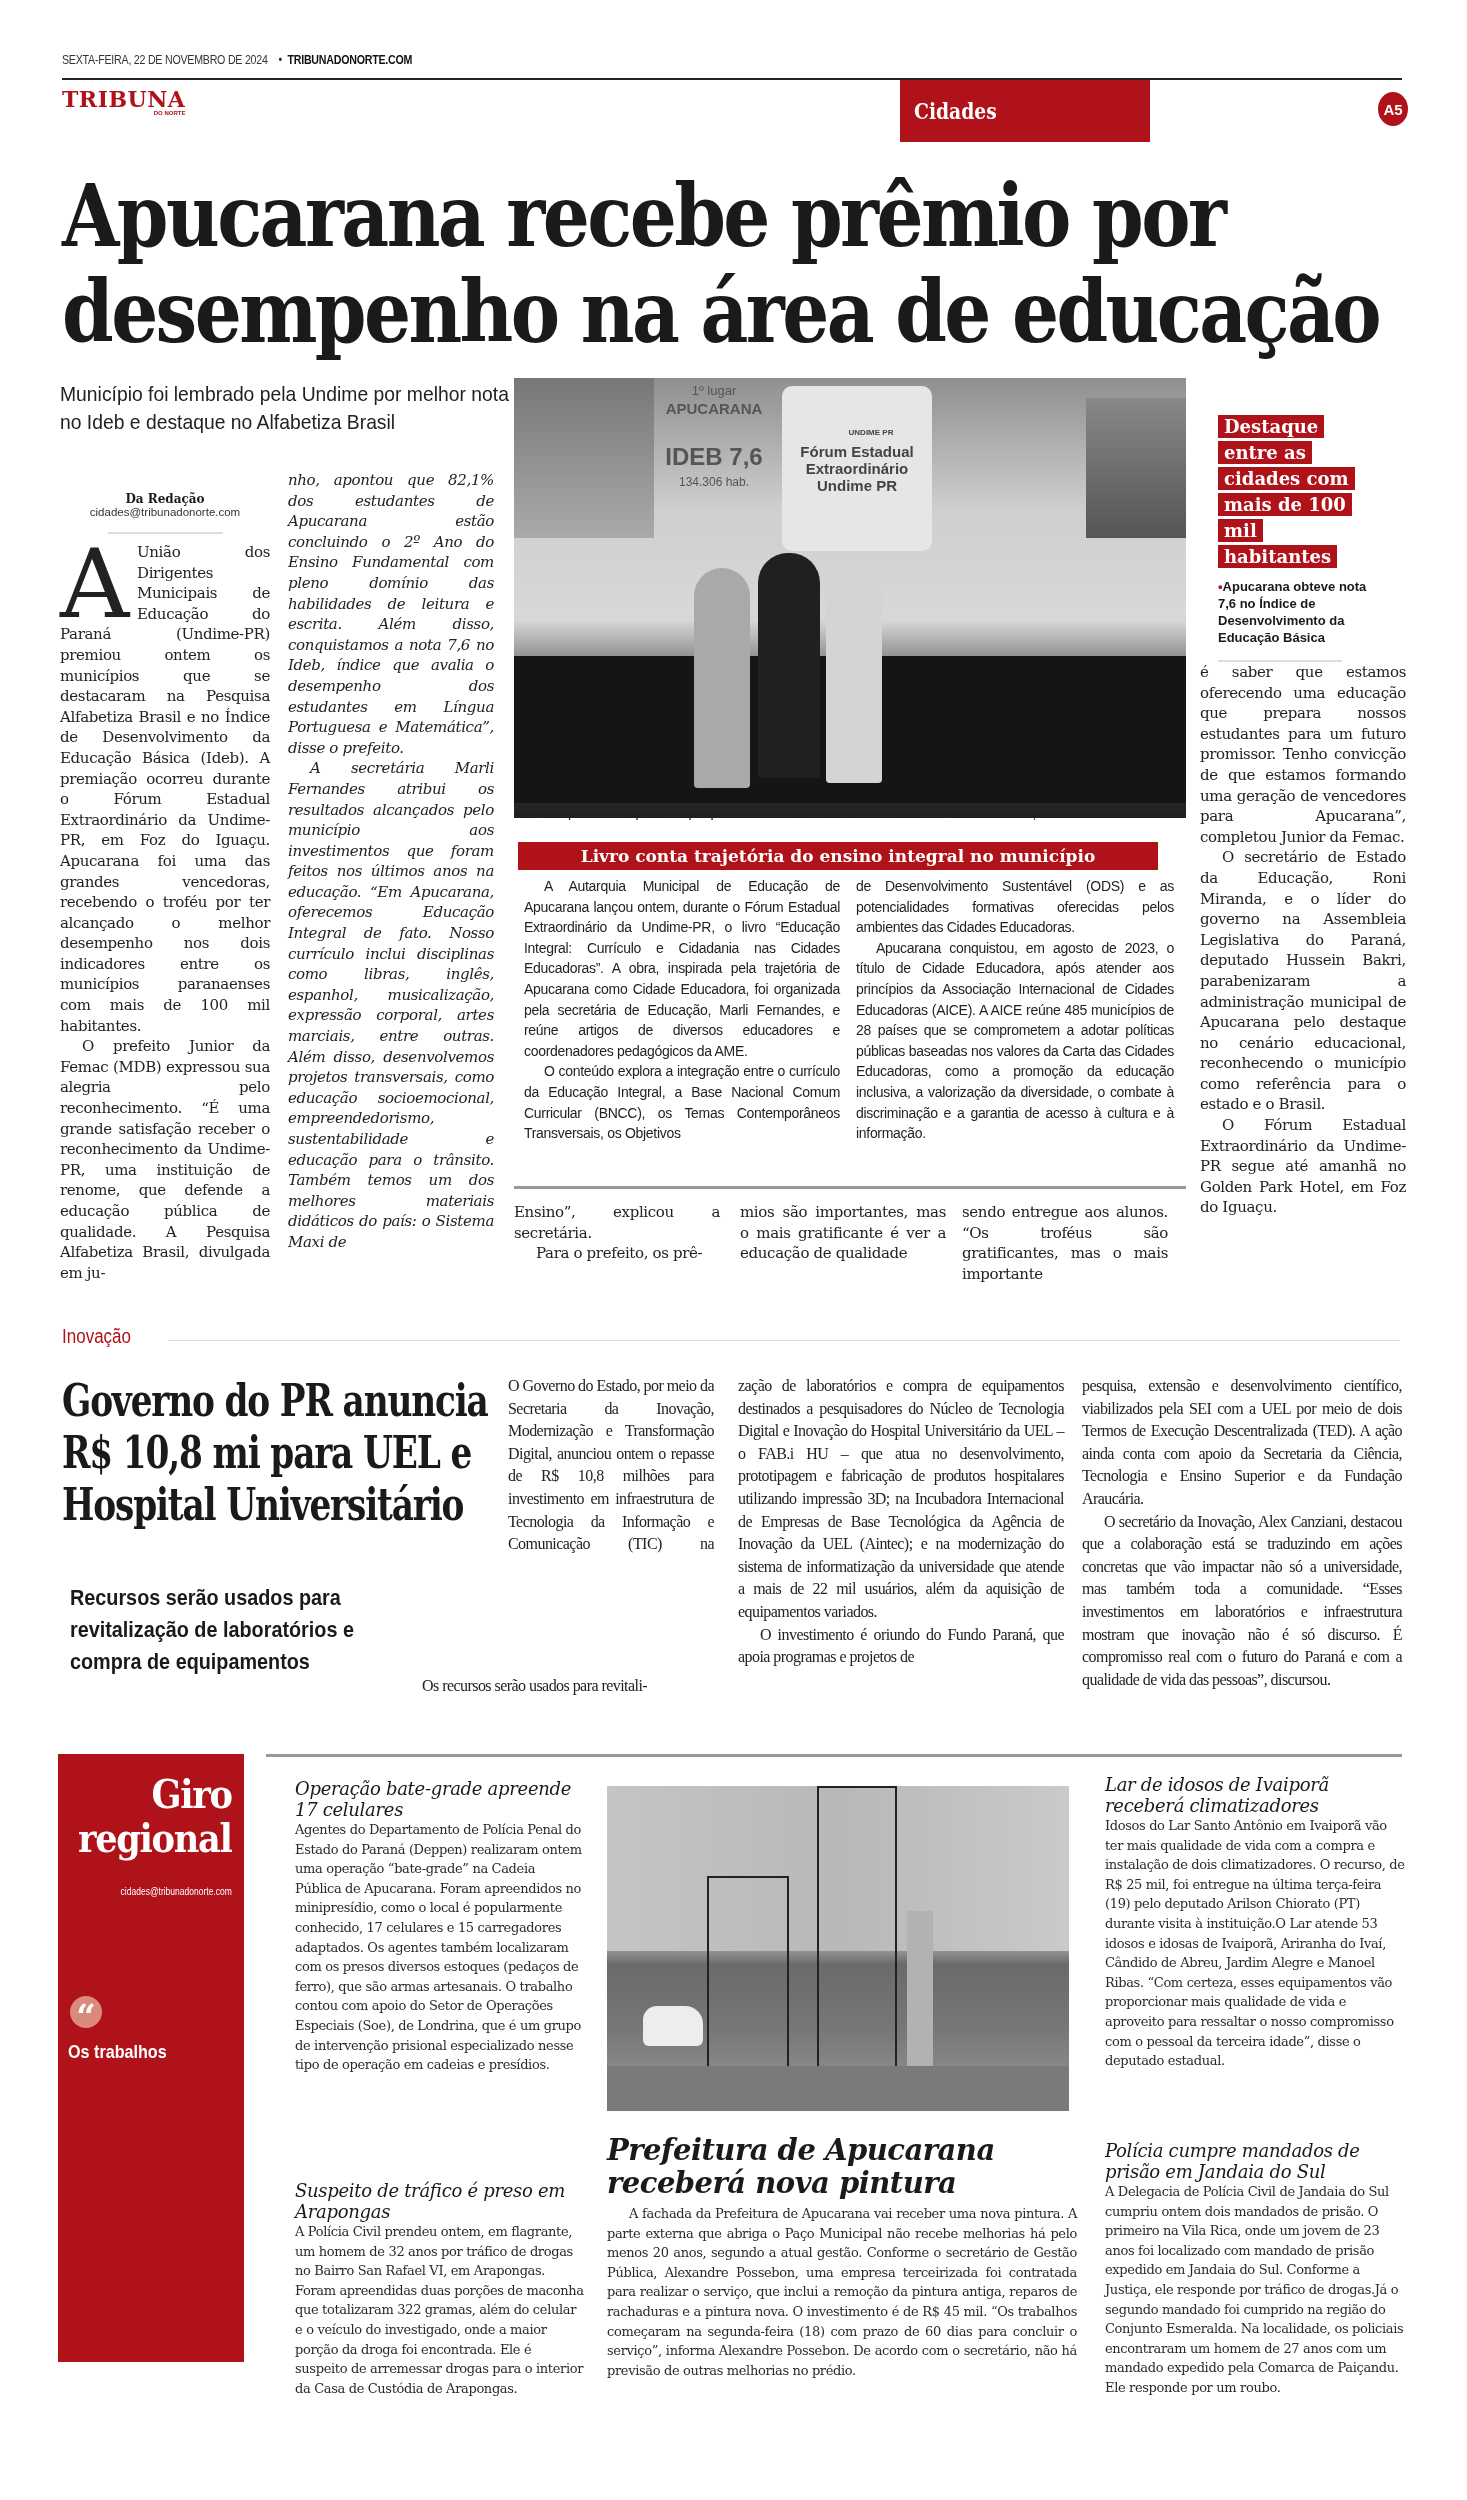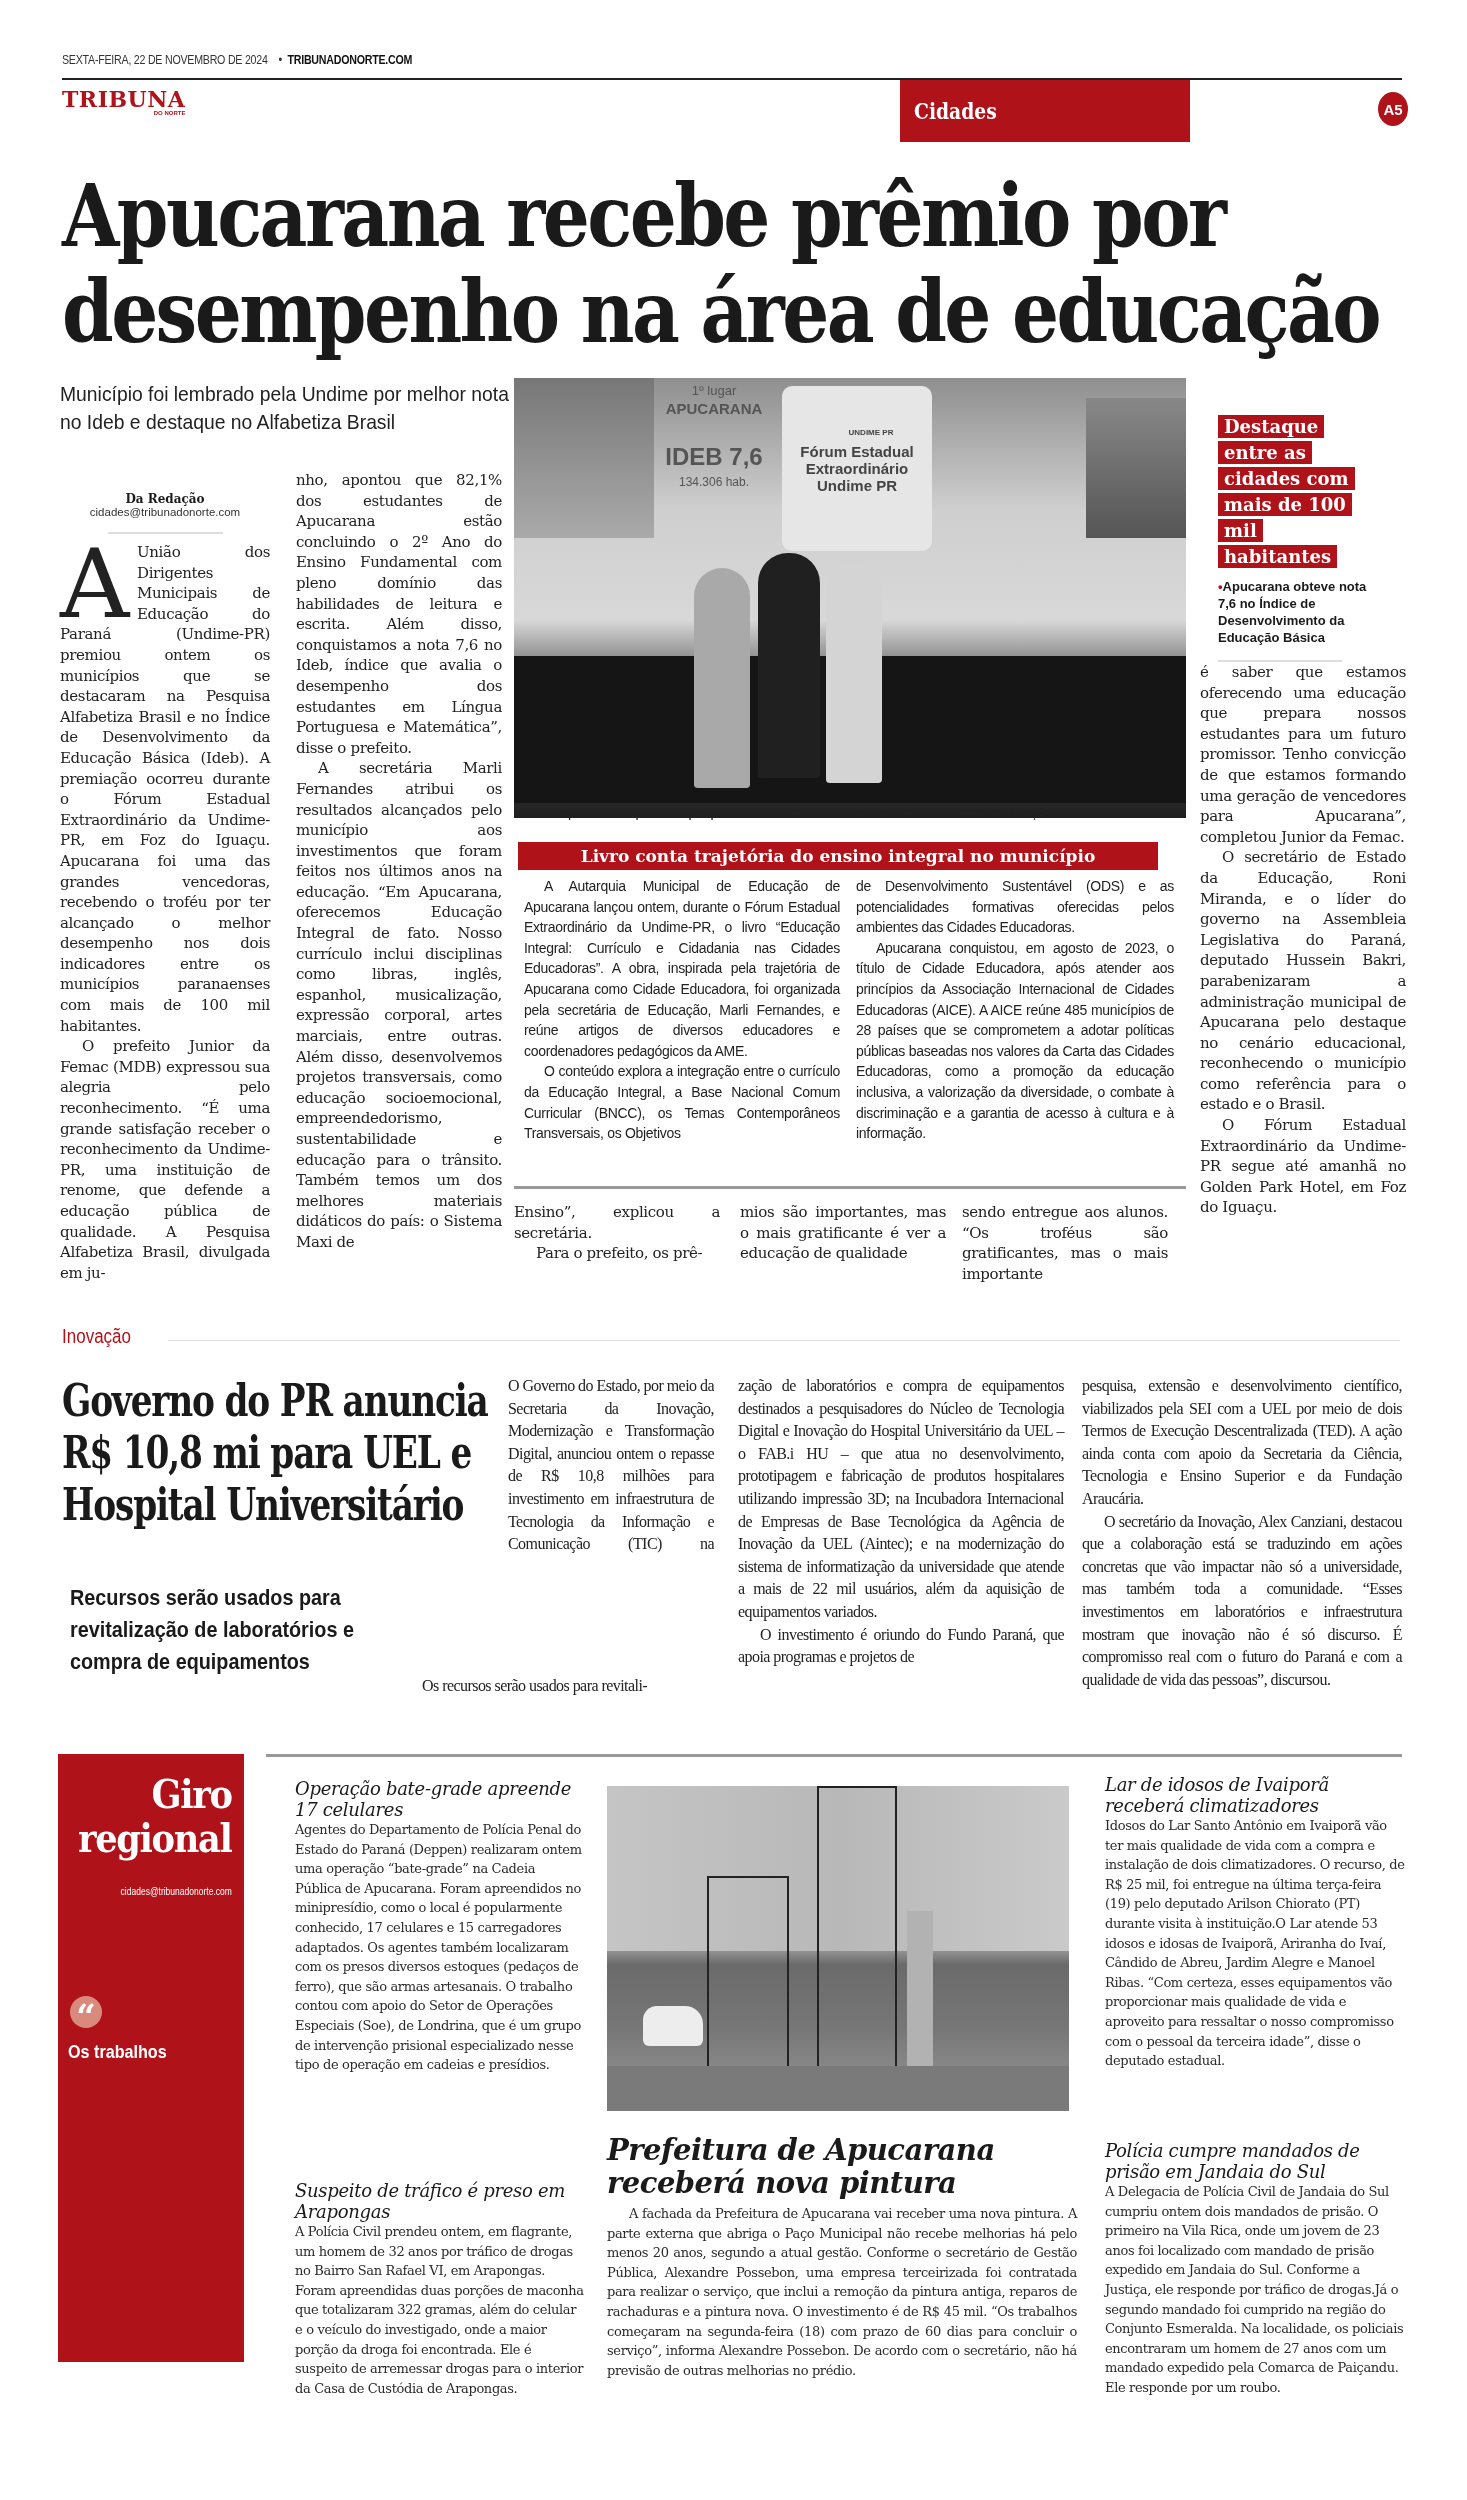--- a/index.html
+++ b/index.html
@@ -8,21 +8,21 @@
   .abs { position: absolute; }
   .red { color: #b0121a; }
 
   
   .dateline { left: 62px; top: 52px; font-family: "Liberation Sans", sans-serif; font-size: 13px; color: #333; letter-spacing: -0.3px; transform: scaleX(0.82); transform-origin: left; white-space: nowrap; }
   .dateline b { color: #111; }
   .topline { left: 62px; top: 78px; width: 1340px; height: 2px; background: #222; }
   .logo { left: 62px; top: 88px; }
   .logo .t { font-family: "DejaVu Serif", serif; font-weight: 900; font-size: 22px; color: #b0121a; letter-spacing: 0.5px; line-height: 22px; }
   .logo .s { font-family: "Liberation Sans", sans-serif; font-weight: 700; font-size: 6px; color: #b0121a; position: absolute; right: 0; top: 22px; }
-  .section-tab { left: 900px; top: 80px; width: 290px; height: 62px; background: #b0121a; }
+  .section-tab { left: 900px; top: 80px; width: 250px; height: 62px; background: #b0121a; }
   .section-tab span { position: absolute; left: 14px; top: 18px; font-family: "DejaVu Serif", serif; font-weight: 700; color: #fff; font-size: 22px; transform: scaleX(0.85); transform-origin: left; }
   .page-badge { left: 1378px; top: 92px; width: 30px; height: 34px; border-radius: 50%; background: #b0121a; color: #fff; font-family: "Liberation Sans", sans-serif; font-weight: 700; font-size: 15px; display: flex; align-items: center; justify-content: center; }
 
   .headline { left: 62px; top: 168px; width: 1360px; font-family: "DejaVu Serif", serif; font-weight: 700; font-size: 86px; line-height: 96px; letter-spacing: -3px; transform: scaleX(0.86); transform-origin: left; width: 1580px; }
   .subhead { left: 60px; top: 380px; width: 450px; font-family: "Liberation Sans", sans-serif; font-size: 21px; line-height: 28px; color: #222; transform: scaleX(0.92); transform-origin: left; width: 490px; }
 
   .byline { left: 60px; top: 492px; width: 210px; text-align: center; }
   .byline .n { font-family: "DejaVu Serif", serif; font-weight: 700; font-size: 12px; }
   .byline .e { font-family: "Liberation Sans", sans-serif; font-size: 11.5px; color: #333; }
   .byline .rule { width: 115px; height: 2px; background: #ddd; margin: 14px auto 0; }
@@ -116,21 +116,21 @@
   <div class="n">Da Redação</div>
   <div class="e">cidades@tribunadonorte.com</div>
   <div class="rule"></div>
 </div>
 
 <div class="abs col" style="left:60px; top:542px; width:210px;">
   <span class="dropcap">A</span>
   <p class="noind">União dos Dirigentes Municipais de Educação do Paraná (Undime-PR) premiou ontem os municípios que se destacaram na Pesquisa Alfabetiza Brasil e no Índice de Desenvolvimento da Educação Básica (Ideb). A premiação ocorreu durante o Fórum Estadual Extraordinário da Undime-PR, em Foz do Iguaçu. Apucarana foi uma das grandes vencedoras, recebendo o troféu por ter alcançado o melhor desempenho nos dois indicadores entre os municípios paranaenses com mais de 100 mil habitantes.</p>
   <p>O prefeito Junior da Femac (MDB) expressou sua alegria pelo reconhecimento. “É uma grande satisfação receber o reconhecimento da Undime-PR, uma instituição de renome, que defende a educação pública de qualidade. A Pesquisa Alfabetiza Brasil, divulgada em ju-</p>
 </div>
-<div class="abs col" style="left:296px; top:470px; width:206px;">
+<div class="abs col" style="left:288px; top:470px; width:206px;font-style:italic;">
   <p class="noind">nho, apontou que 82,1% dos estudantes de Apucarana estão concluindo o 2º Ano do Ensino Fundamental com pleno domínio das habilidades de leitura e escrita. Além disso, conquistamos a nota 7,6 no Ideb, índice que avalia o desempenho dos estudantes em Língua Portuguesa e Matemática”, disse o prefeito.</p>
   <p>A secretária Marli Fernandes atribui os resultados alcançados pelo município aos investimentos que foram feitos nos últimos anos na educação. “Em Apucarana, oferecemos Educação Integral de fato. Nosso currículo inclui disciplinas como libras, inglês, espanhol, musicalização, expressão corporal, artes marciais, entre outras. Além disso, desenvolvemos projetos transversais, como educação socioemocional, empreendedorismo, sustentabilidade e educação para o trânsito. Também temos um dos melhores materiais didáticos do país: o Sistema Maxi de</p>
 </div>
 
 <div class="abs photo1">
   <div class="screen-left"></div>
   <div class="scr-text">
     <div class="a">1º lugar</div>
     <div class="b">APUCARANA</div>
     <div class="c">IDEB 7,6</div>

